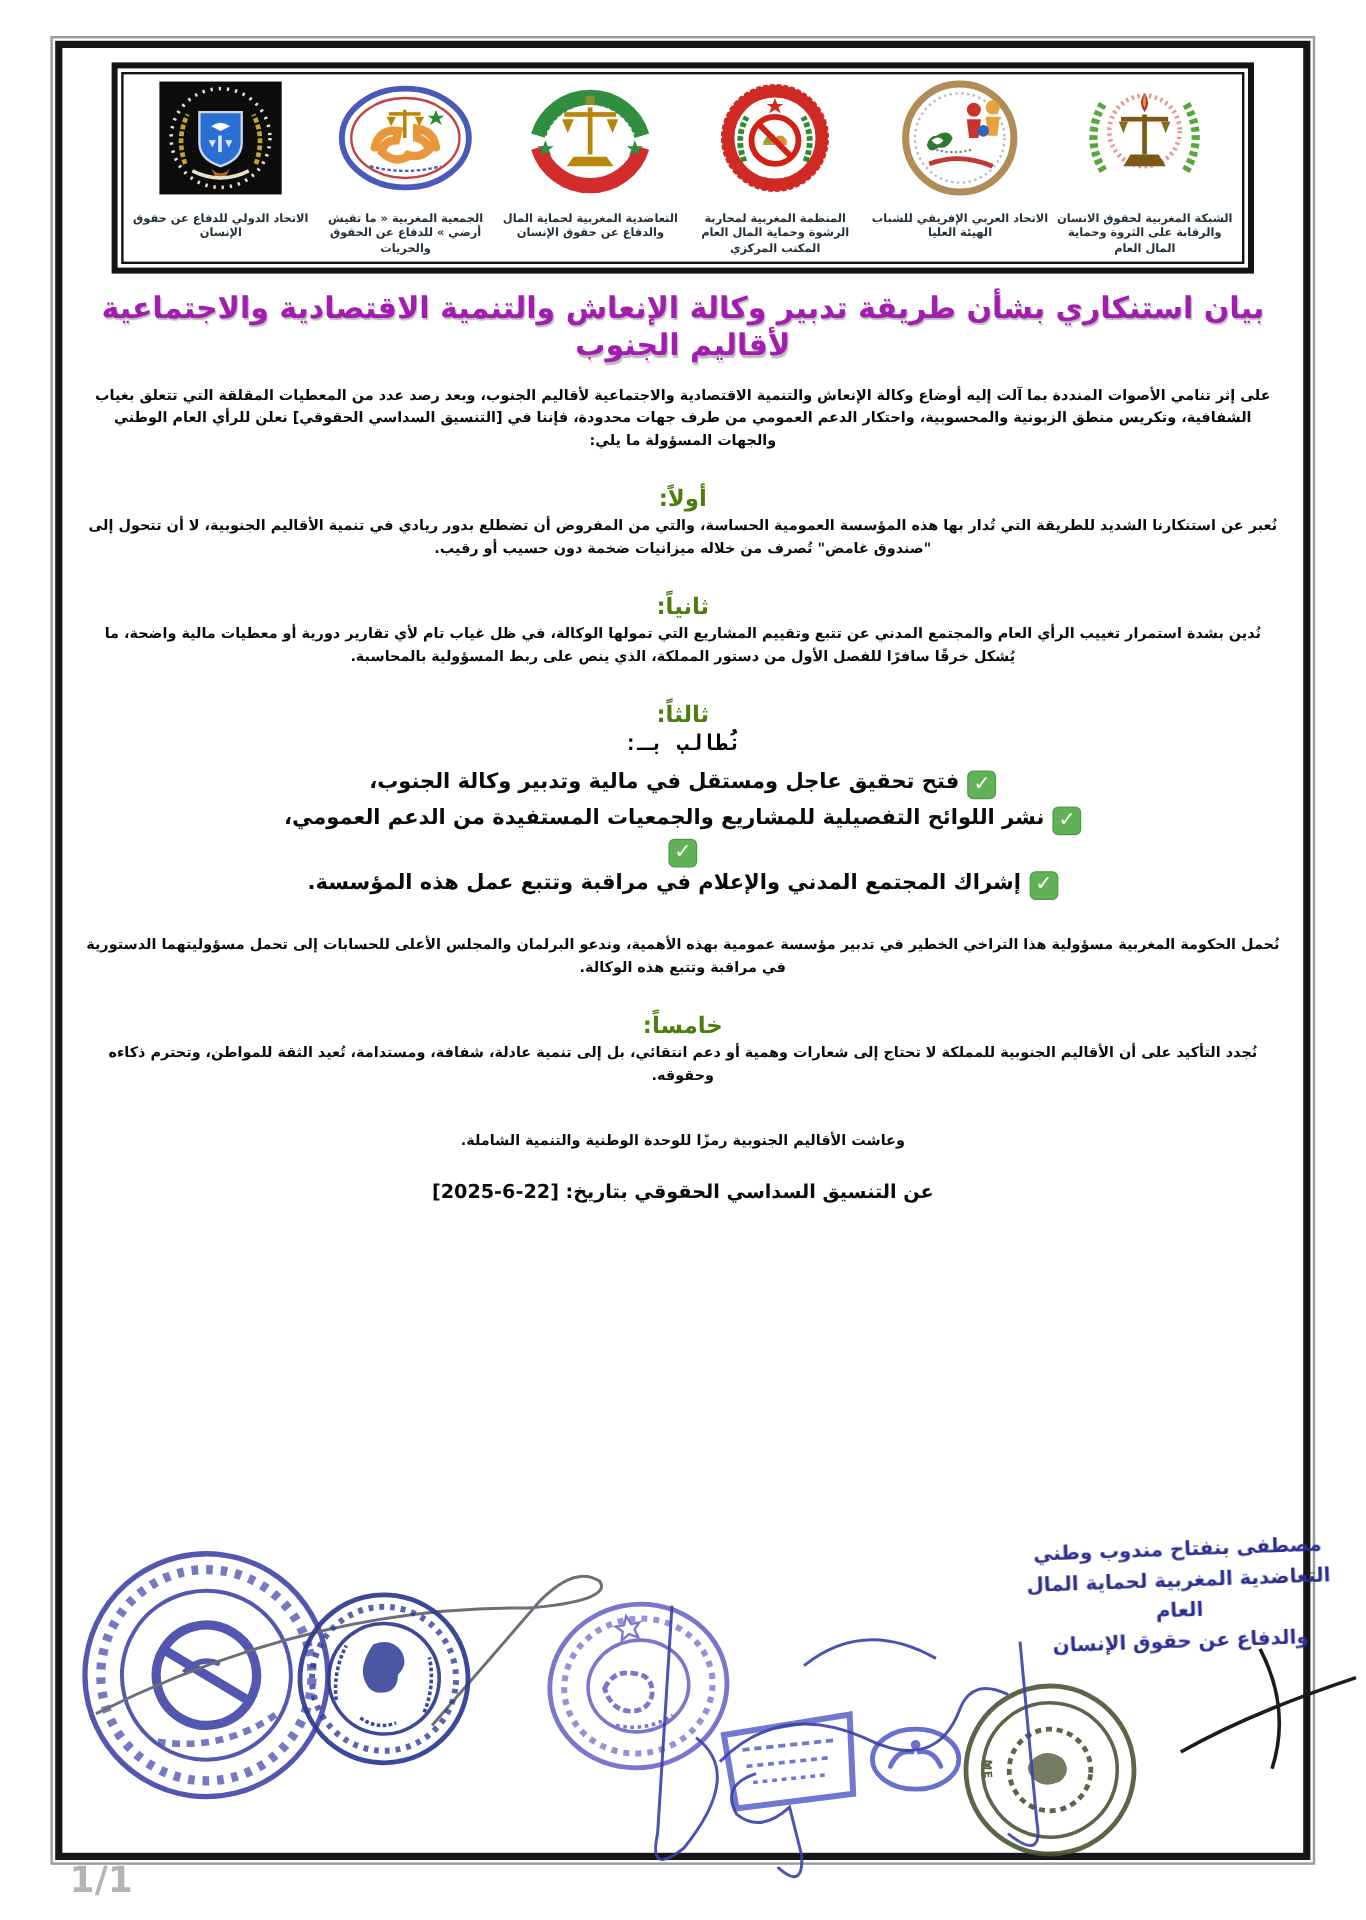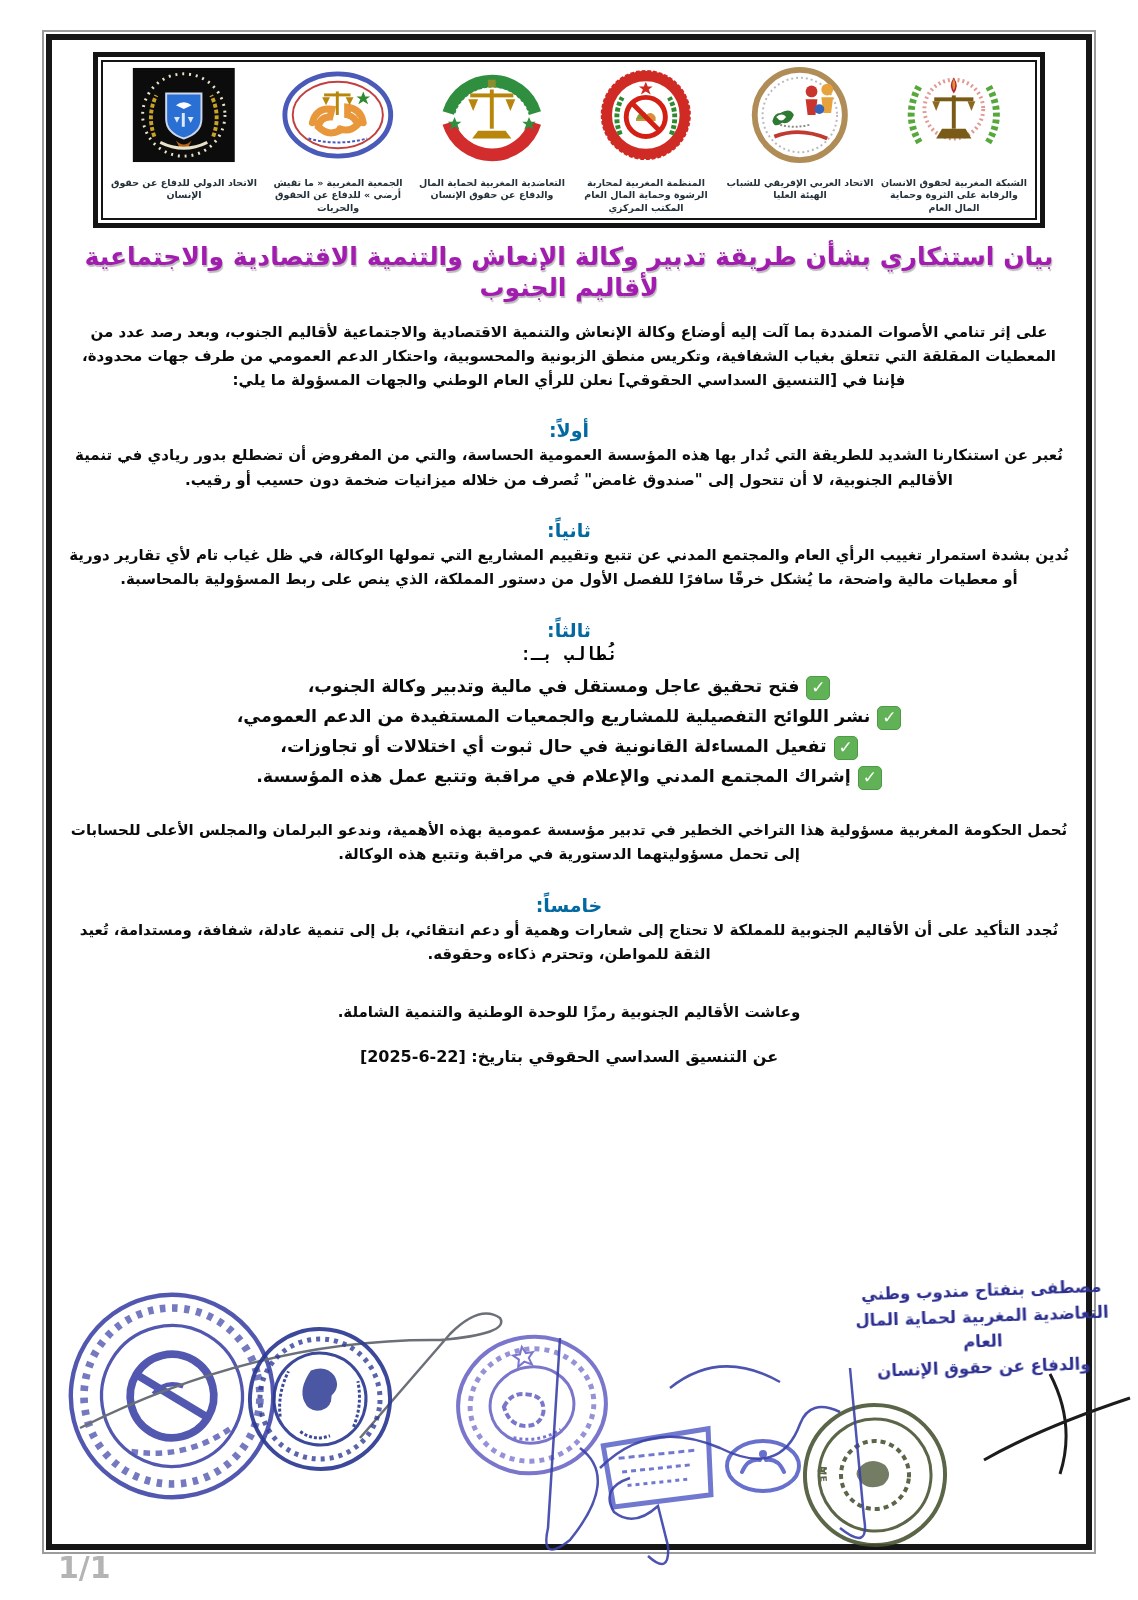--- a/index.html
+++ b/index.html
@@ -20,24 +20,24 @@
   .logo figcaption{
     font-size:9.5px;font-weight:bold;color:#26323a;text-align:center;line-height:1.3;margin-top:13px;
     white-space:normal;
   }
   
   .title{
     margin:13px 2px 0;text-align:center;color:#a21caf;font-size:25px;font-weight:bold;line-height:1.25;
     text-shadow:1px 2px 1px rgba(60,60,60,.35);
   }
   
-  .para,.sec-text{font-size:15px;font-weight:bold;color:#0b0b0b;text-align:center;line-height:1.62;margin:0;}
+  .para,.sec-text{font-size:12px;font-weight:bold;color:#0b0b0b;text-align:center;line-height:1.62;margin:0;}
   .intro{margin:16px 4px 0;}
   .section{margin-top:27px;}
-  .sec-head{font-size:19px;font-weight:bold;color:#0369a1;text-align:center;margin:0 0 2px;}
+  .sec-head{font-size:19px;font-weight:bold;color:#4d7c0f;text-align:center;margin:0 0 2px;}
   .lead{font-size:18px;font-weight:bold;text-align:center;margin:2px 0 6px;font-family:Liberation Mono, monospace;}
   .demand{display:flex;justify-content:center;align-items:center;gap:7px;font-size:17.5px;font-weight:bold;line-height:1.72;color:#0b0b0b;}
   .check{
     display:inline-flex;align-items:center;justify-content:center;
     width:22px;height:22px;border-radius:5px;background:#61b257;border:1px solid #4d9a44;
     color:#fff;font-size:17px;font-weight:bold;flex:0 0 auto;transform:translateY(2px);
   }
   .closing{margin-top:34px;}
   .signoff{margin-top:20px;font-size:16px;}
   
@@ -185,21 +185,20 @@
       <div class="demand">
         <span class="check">✓</span>
         <span>فتح تحقيق عاجل ومستقل في مالية وتدبير وكالة الجنوب،</span>
       </div>
       <div class="demand">
         <span class="check">✓</span>
         <span>نشر اللوائح التفصيلية للمشاريع والجمعيات المستفيدة من الدعم العمومي،</span>
       </div>
       <div class="demand">
         <span class="check">✓</span>
-        <span>تفعيل المساءلة القانونية في حال ثبوت أي اختلالات أو تجاوزات،</span>
       </div>
       <div class="demand">
         <span class="check">✓</span>
         <span>إشراك المجتمع المدني والإعلام في مراقبة وتتبع عمل هذه المؤسسة.</span>
       </div>
     </div>
 
     <div class="section">
       <p class="sec-text">نُحمل الحكومة المغربية مسؤولية هذا التراخي الخطير في تدبير مؤسسة عمومية بهذه الأهمية، وندعو البرلمان والمجلس الأعلى للحسابات إلى تحمل مسؤوليتهما الدستورية في مراقبة وتتبع هذه الوكالة.</p>
     </div>

